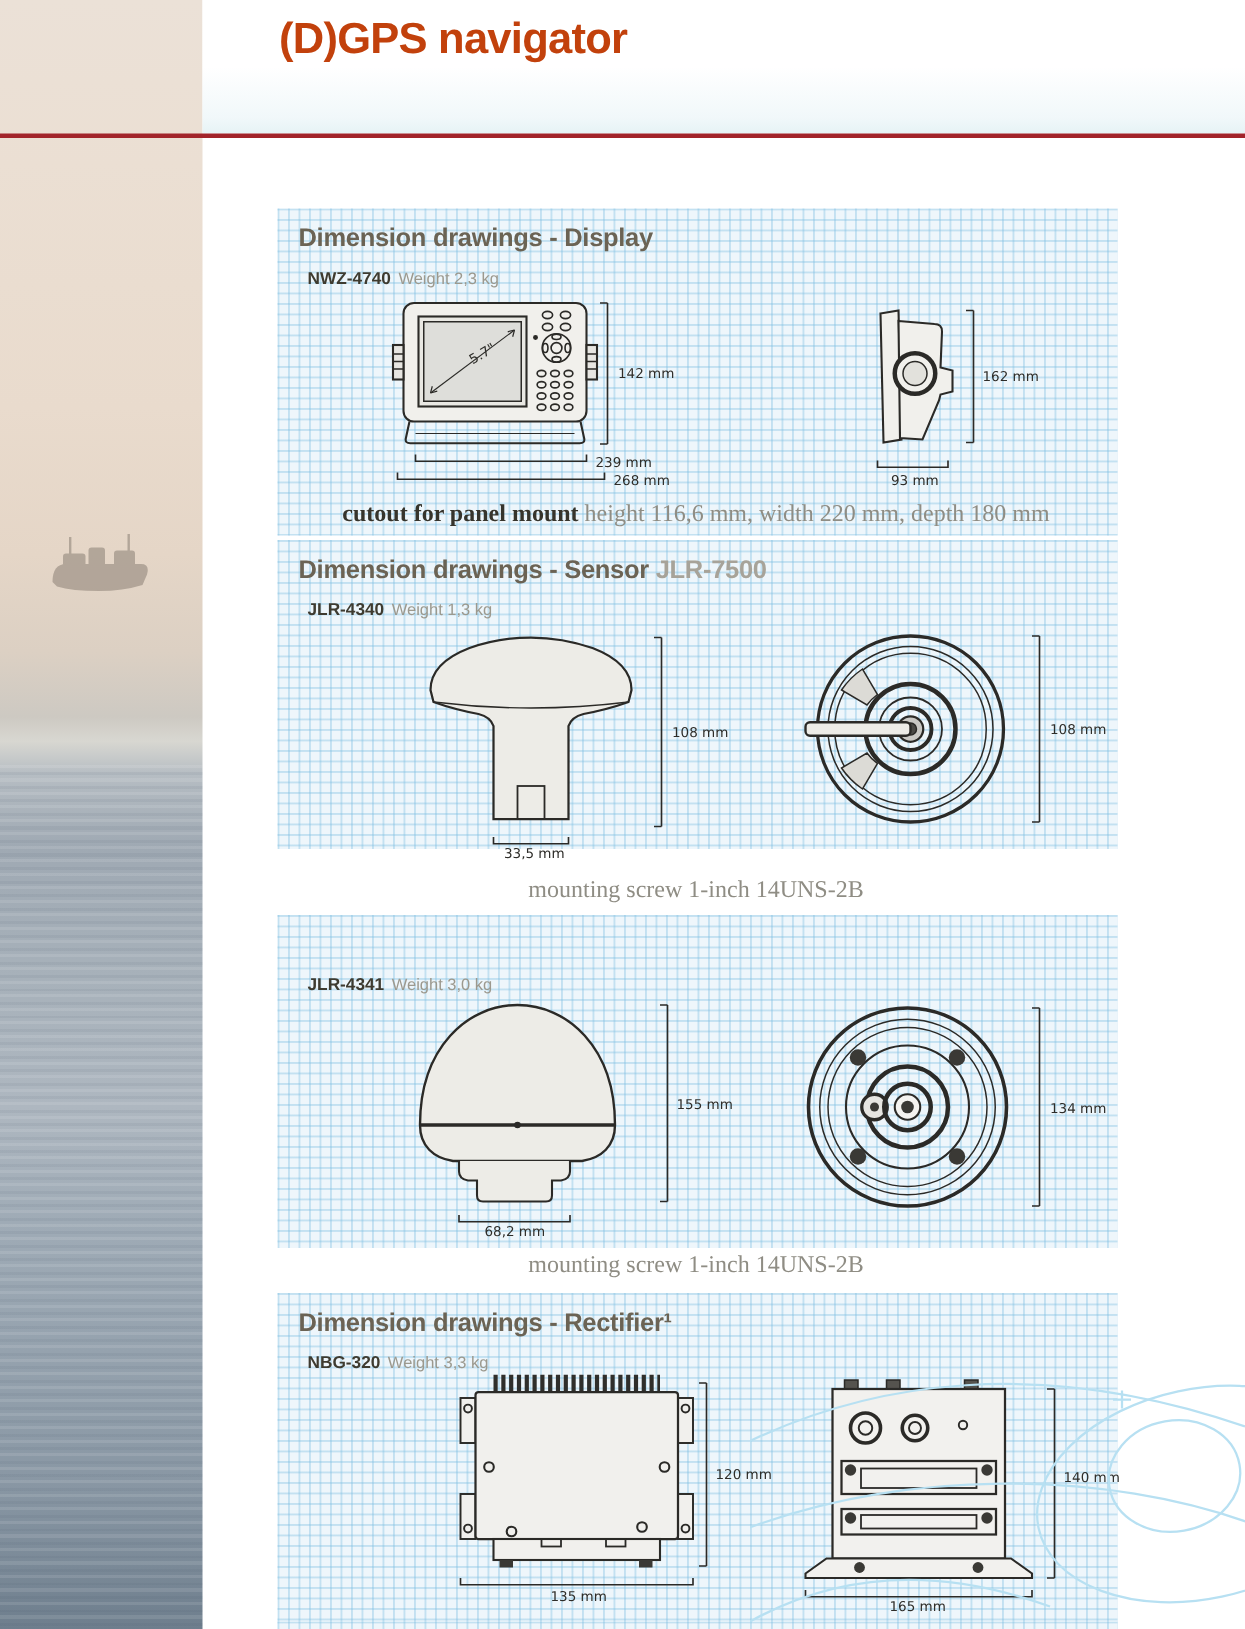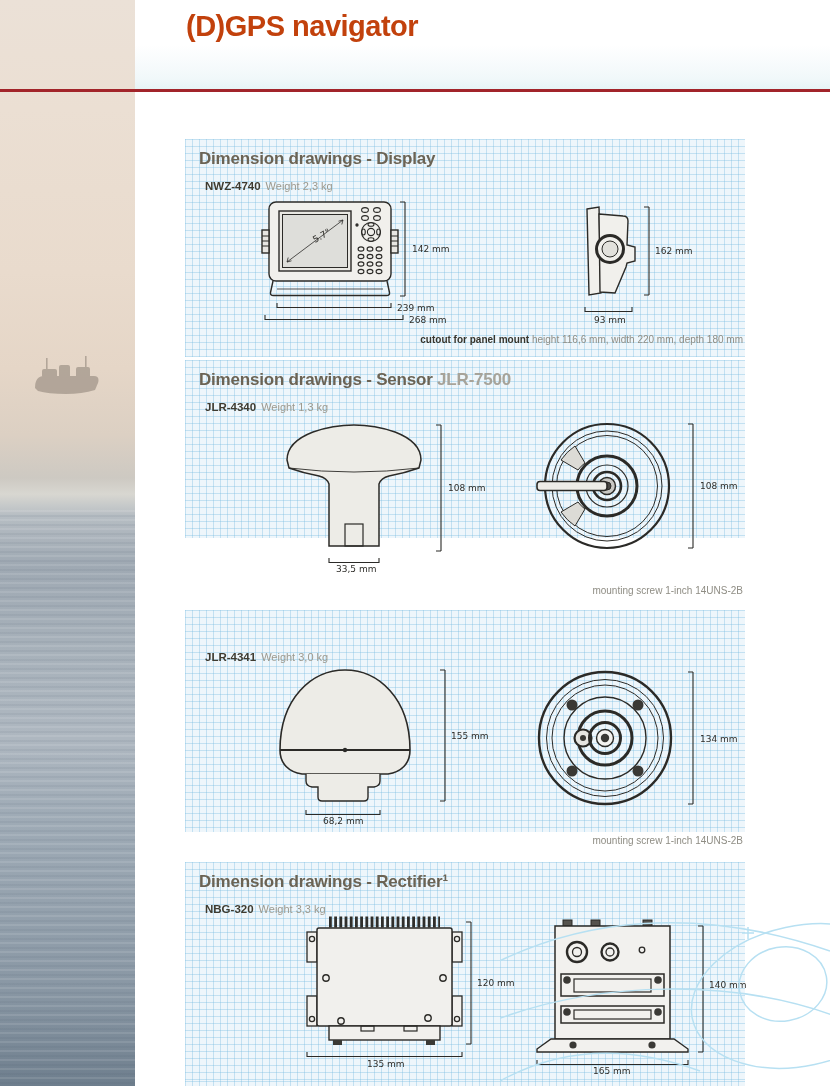--- a/index.html
+++ b/index.html
@@ -37,41 +37,41 @@
   
   .panel {
     position:absolute; left:185px; width:560px;
     background-color:#eef6fb;
     background-image:
       linear-gradient(rgba(125,190,225,.38) 1px, transparent 1px),
       linear-gradient(90deg, rgba(125,190,225,.38) 1px, transparent 1px);
     background-size:7px 7px;
   }
   #panel-display   { top:113px; height:218px;margin-top:26px; }
-  #panel-jlr7500   { top:360px; height:178px;padding-left:24px; }
+  #panel-jlr7500   { top:360px; height:206px;padding-left:24px; }
   #panel-jlr7800   { top:610px; height:222px; }
   #panel-rectifier { top:862px; height:257px; }
   .panel-sliver {
     position:absolute; left:185px; top:1081px; width:560px; height:5px;
     background-color:#eef6fb;
     background-image:
       linear-gradient(rgba(125,190,225,.38) 1px, transparent 1px),
       linear-gradient(90deg, rgba(125,190,225,.38) 1px, transparent 1px);
     background-size:7px 7px;
   }
   .sec-heading {
     position:absolute; left:14px; top:10px;
     font-size:17px; font-weight:bold; color:#6b6354; letter-spacing:-0.2px;
   }
   .sec-heading .light { color:#a7a399; }
   .model-line { position:absolute; left:20px; top:41px; font-size:11px; color:#9c998e; }
   .model-line .model { font-weight:bold; color:#3e3b30; font-size:11.5px; margin-right:5px; }
   .note {
-    position:absolute; width:560px; text-align:right;
-    font-size:10px; color:#8f8d84; padding-right:2px;
+    position:absolute; width:560px; text-align:center;
+    font-size:16px; color:#8f8d84; padding-right:2px;font-family:Liberation Serif, serif;
   }
   .note .nb { font-weight:bold; color:#36342c; }
   #note-display { left:185px; top:334px; }
   #note-7500    { left:185px; top:585px; }
   #note-7800    { left:185px; top:835px; }
   .drawing { position:absolute; }
   .drawing text { font-family:"DejaVu Sans","Liberation Sans",sans-serif; font-size:9px; fill:#2e2d29; }
   .decor { position:absolute; right:0; bottom:0; pointer-events:none; }
 </style>
 </head>

